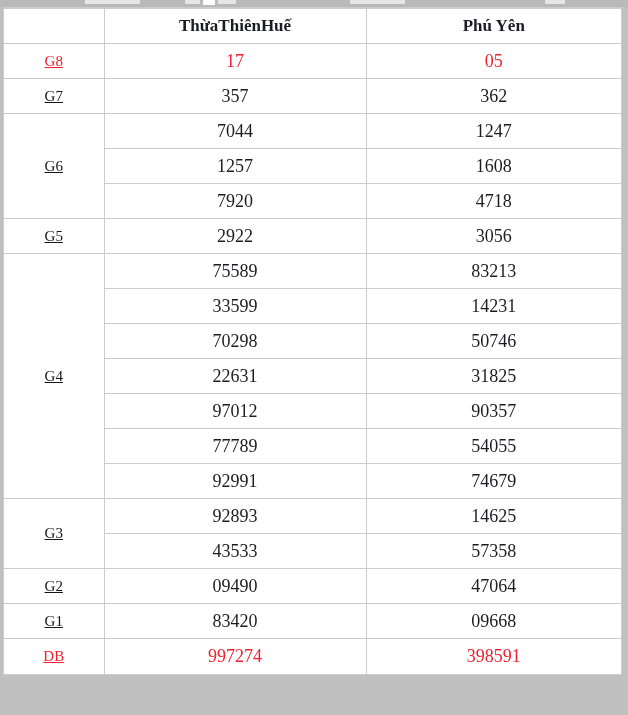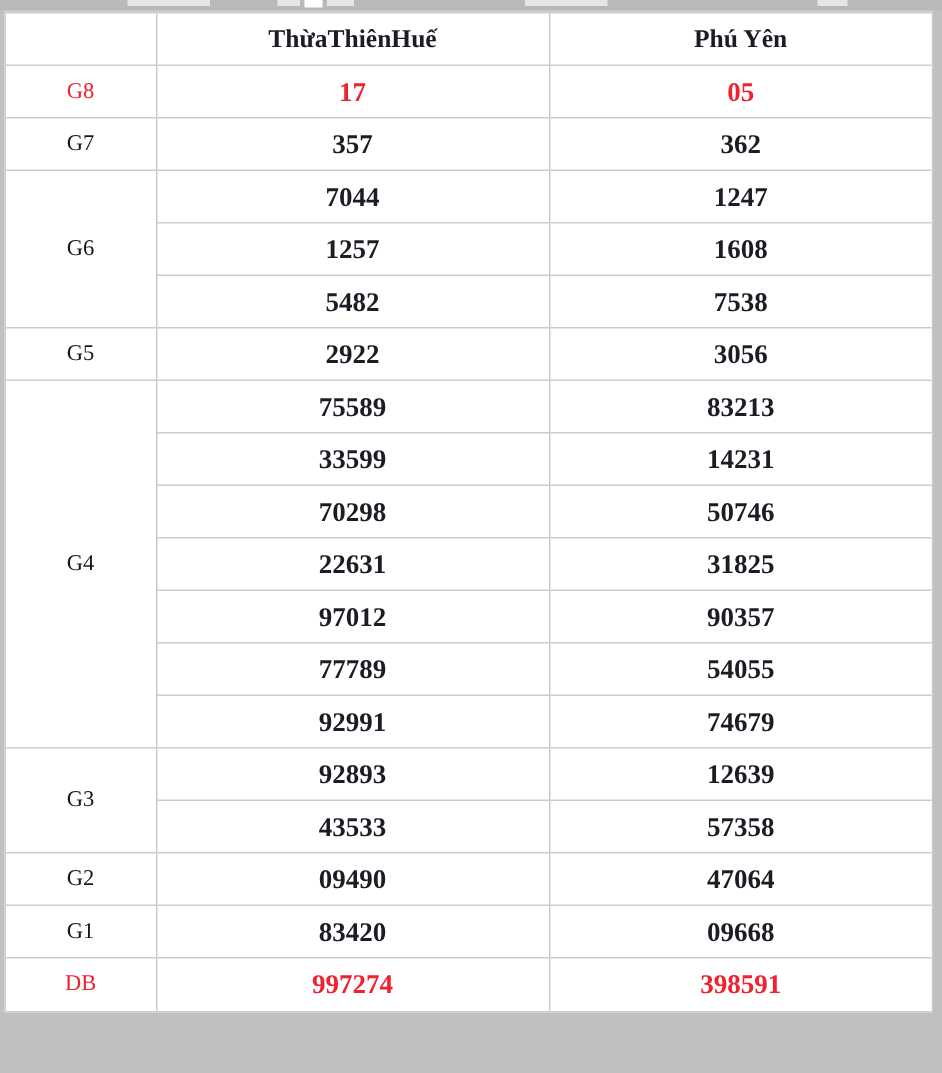--- a/index.html
+++ b/index.html
@@ -60,24 +60,25 @@
   }
   table.results th{
     font-size:17px;
     font-weight:bold;
     color:var(--ink);
   }
   td.label{
     font-size:15px;
     font-weight:normal;
     color:#15151c;
+    text-decoration:underline;
   }
   td.value{
     font-size:18px;
-    font-weight:bold;
+    font-weight:normal;
     color:var(--ink);
   }
   td.hl{color:var(--red);}
   
   table.results tr td:first-child, table.results tr th:first-child{border-left:none;}
   table.results tr td:last-child, table.results tr th:last-child{border-right:none;}
   table.results tr:last-child td{border-bottom:none;}
 </style>
 </head>
 <body>
@@ -120,22 +121,22 @@
         <tr>
           <td class="label" rowspan="3">G6</td>
           <td class="value">7044</td>
           <td class="value">1247</td>
         </tr>
         <tr>
           <td class="value">1257</td>
           <td class="value">1608</td>
         </tr>
         <tr>
-          <td class="value">5482</td>
-          <td class="value">7538</td>
+          <td class="value">7920</td>
+          <td class="value">4718</td>
         </tr>
         <tr>
           <td class="label" rowspan="1">G5</td>
           <td class="value">2922</td>
           <td class="value">3056</td>
         </tr>
         <tr>
           <td class="label" rowspan="7">G4</td>
           <td class="value">75589</td>
           <td class="value">83213</td>
@@ -160,21 +161,21 @@
           <td class="value">77789</td>
           <td class="value">54055</td>
         </tr>
         <tr>
           <td class="value">92991</td>
           <td class="value">74679</td>
         </tr>
         <tr>
           <td class="label" rowspan="2">G3</td>
           <td class="value">92893</td>
-          <td class="value">12639</td>
+          <td class="value">14625</td>
         </tr>
         <tr>
           <td class="value">43533</td>
           <td class="value">57358</td>
         </tr>
         <tr>
           <td class="label" rowspan="1">G2</td>
           <td class="value">09490</td>
           <td class="value">47064</td>
         </tr>

